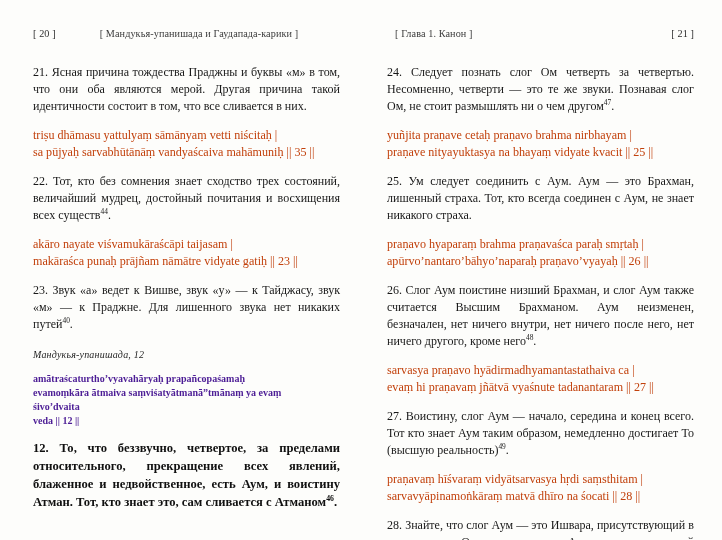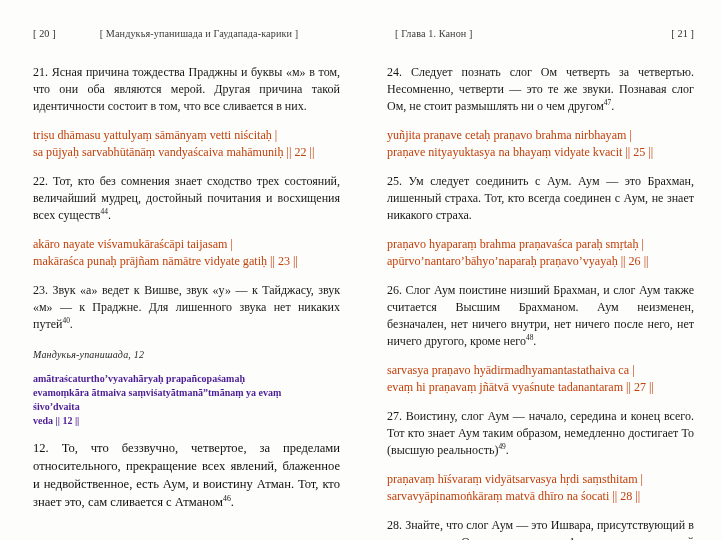--- a/index.html
+++ b/index.html
@@ -90,21 +90,21 @@
     line-height: 1.40;
     font-weight: bold;
     color: #4c1d95;
   }
   p.verse-bold span.vline { display: block; }
 
   p.trans-bold {
     margin: 0 0 13px 0;
     font-size: 12.6px;
     line-height: 1.42;
-    font-weight: normal;
+    font-weight: bold;
     text-align: justify;
     color: #101010;
   }
 
   sup {
     font-size: 0.62em;
     vertical-align: super;
     line-height: 0;
   }
 
@@ -119,21 +119,21 @@
 
   <div class="page page-left">
     <div class="running-head rh-left">
       <span class="folio">[ 20 ]</span>
       <span class="rh-title">[ Мандукья-упанишада и Гаудапада-карики ]</span>
     </div>
     <div class="body">
         <p class="trans">21. Ясная причина тождества Праджны и буквы «м» в том, что они оба являются мерой. Другая причина такой идентичности состоит в том, что все сливается в них.</p>
         <p class="verse">
           <span class="vline">triṣu dhāmasu yattulyaṃ sāmānyaṃ vetti niścitaḥ |</span>
-          <span class="vline">sa pūjyaḥ sarvabhūtānāṃ vandyaścaiva mahāmuniḥ || 22 ||</span>
+          <span class="vline">sa pūjyaḥ sarvabhūtānāṃ vandyaścaiva mahāmuniḥ || 35 ||</span>
         </p>
         <p class="trans">22. Тот, кто без сомнения знает сходство трех состояний, величайший мудрец, достойный почитания и восхищения всех существ<sup>44</sup>.</p>
         <p class="verse">
           <span class="vline">akāro nayate viśvamukāraścāpi taijasam |</span>
           <span class="vline">makāraśca punaḥ prājñam nāmātre vidyate gatiḥ || 23 ||</span>
         </p>
         <p class="trans">23. Звук «а» ведет к Вишве, звук «у» — к Тайджасу, звук «м» — к Праджне. Для лишенного звука нет никаких путей<sup>40</sup>.</p>
         <h2 class="section-title">Мандукья-упанишада, 12</h2>
         <p class="verse-bold">
           <span class="vline">amātraścaturtho’vyavahāryaḥ prapañcopaśamaḥ</span>

